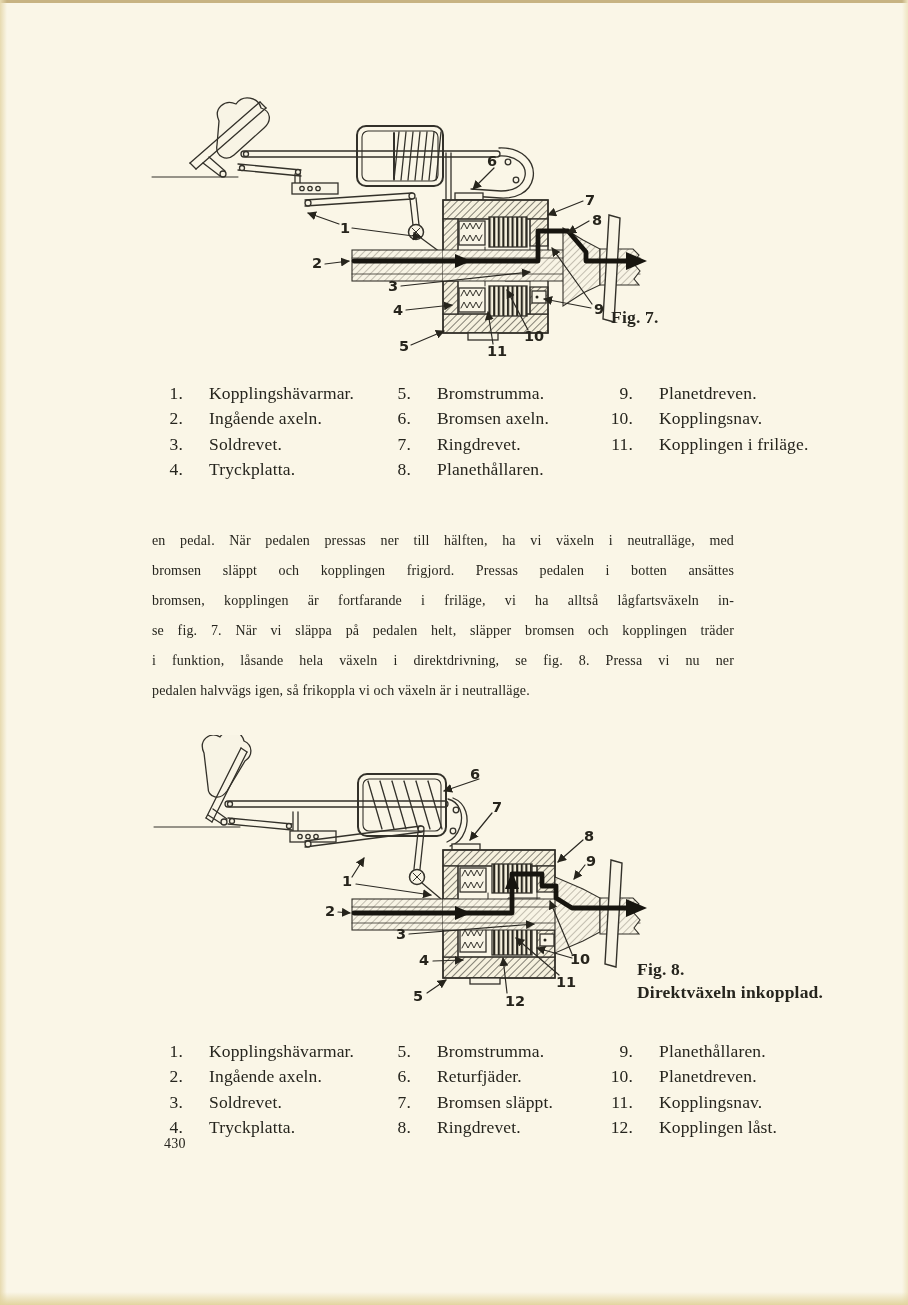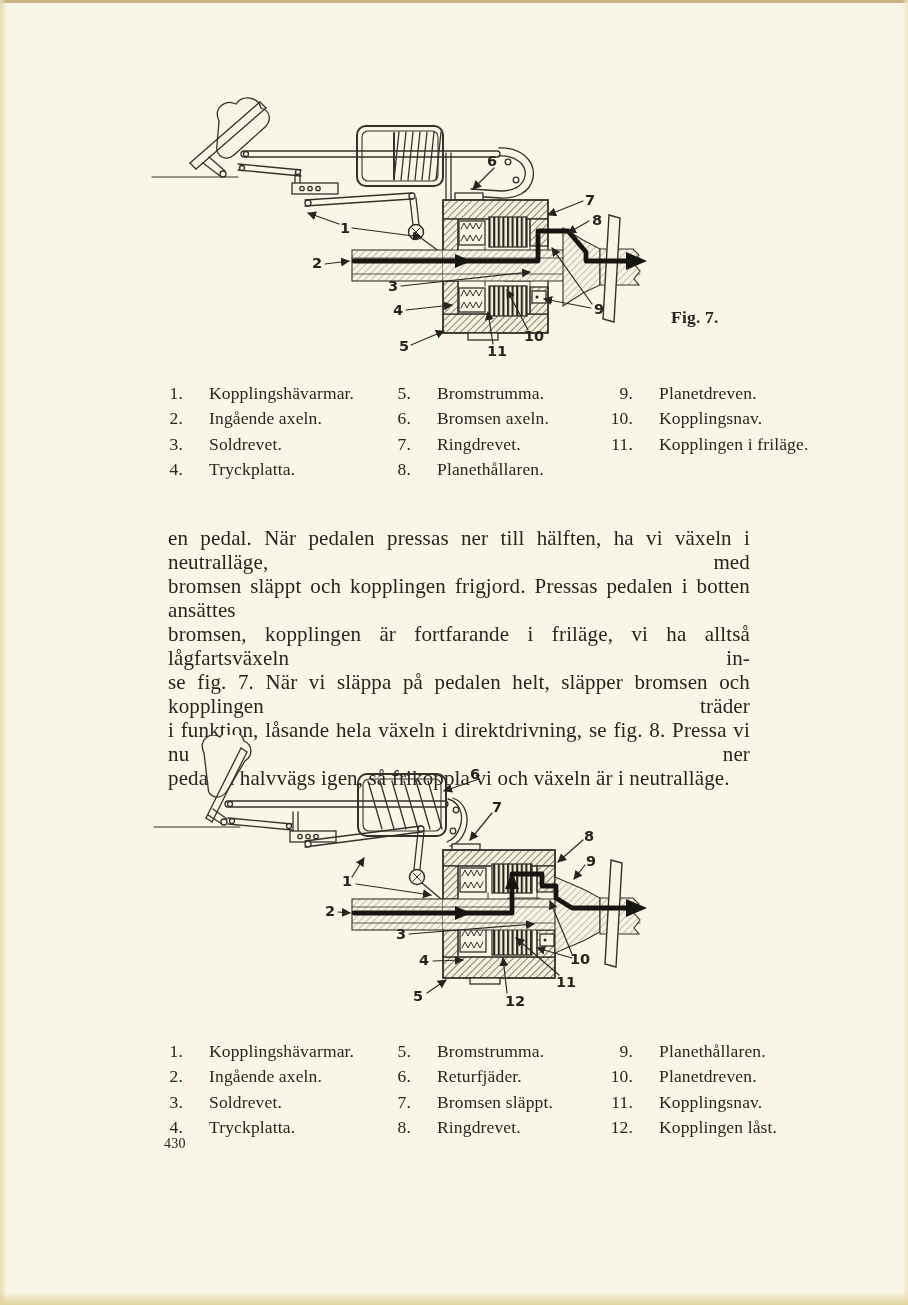--- a/index.html
+++ b/index.html
@@ -17,21 +17,21 @@
   svg.fig{position:absolute;pointer-events:none;}
   .co{font-family:"DejaVu Sans",sans-serif;font-weight:bold;font-size:14.5px;fill:#26241c;text-anchor:middle;}
 
   .caption{position:absolute;font-weight:bold;font-size:17.5px;line-height:23px;letter-spacing:.2px;}
   .legend{position:absolute;font-size:17.5px;letter-spacing:.15px;}
   .lg-col{position:absolute;top:0;}
   .lg-item{display:flex;height:25.3px;align-items:baseline;}
   .lg-num{display:inline-block;width:30px;text-align:right;flex:0 0 30px;}
   .lg-label{margin-left:26px;white-space:nowrap;}
 
-  .body-text{position:absolute;left:168px;top:526px;width:582px;font-size:21px;line-height:24px;letter-spacing:.15px;}
+  .body-text{position:absolute;left:152px;top:526px;width:582px;font-size:14px;line-height:30px;letter-spacing:.15px;}
   .jline{text-align:justify;text-align-last:justify;white-space:normal;}
   .lastline{text-align:left;}
 
   .page-number{position:absolute;left:164px;top:1136px;font-size:14px;letter-spacing:.3px;}
 </style>
 </head>
 <body>
 
 <div class="page">
 
@@ -185,21 +185,21 @@
       <text class="co" x="404" y="351">5</text>
       <text class="co" x="492" y="166">6</text>
       <text class="co" x="590" y="205">7</text>
       <text class="co" x="597" y="225">8</text>
       <text class="co" x="599" y="314">9</text>
       <text class="co" x="534" y="341">10</text>
       <text class="co" x="497" y="356">11</text>
     </g>
   </svg>
 
-  <div class="caption" style="left:671px;top:306px">
+  <div class="caption" style="left:611px;top:306px">
     <div>Fig. 7.</div>
   </div>
 
   <div class="legend" style="left:0;top:383px;width:908px;height:104px">
     <div class="lg-col" style="left:153px">
       <div class="lg-item">
           <span class="lg-num">1.</span>
           <span class="lg-label">Kopplingshävarmar.</span>
         </div>
       <div class="lg-item">
@@ -384,20 +384,24 @@
       <text class="co" x="475" y="779">6</text>
       <text class="co" x="497" y="812">7</text>
       <text class="co" x="589" y="841">8</text>
       <text class="co" x="591" y="866">9</text>
       <text class="co" x="580" y="964">10</text>
       <text class="co" x="566" y="987">11</text>
       <text class="co" x="515" y="1006">12</text>
     </g>
   </svg>
 
+  <div class="caption" style="left:637px;top:958px">
+    <div>Fig. 8.</div>
+    <div>Direktväxeln inkopplad.</div>
+  </div>
 
   <div class="legend" style="left:0;top:1041px;width:908px;height:104px">
     <div class="lg-col" style="left:153px">
       <div class="lg-item">
           <span class="lg-num">1.</span>
           <span class="lg-label">Kopplingshävarmar.</span>
         </div>
       <div class="lg-item">
           <span class="lg-num">2.</span>
           <span class="lg-label">Ingående axeln.</span>

